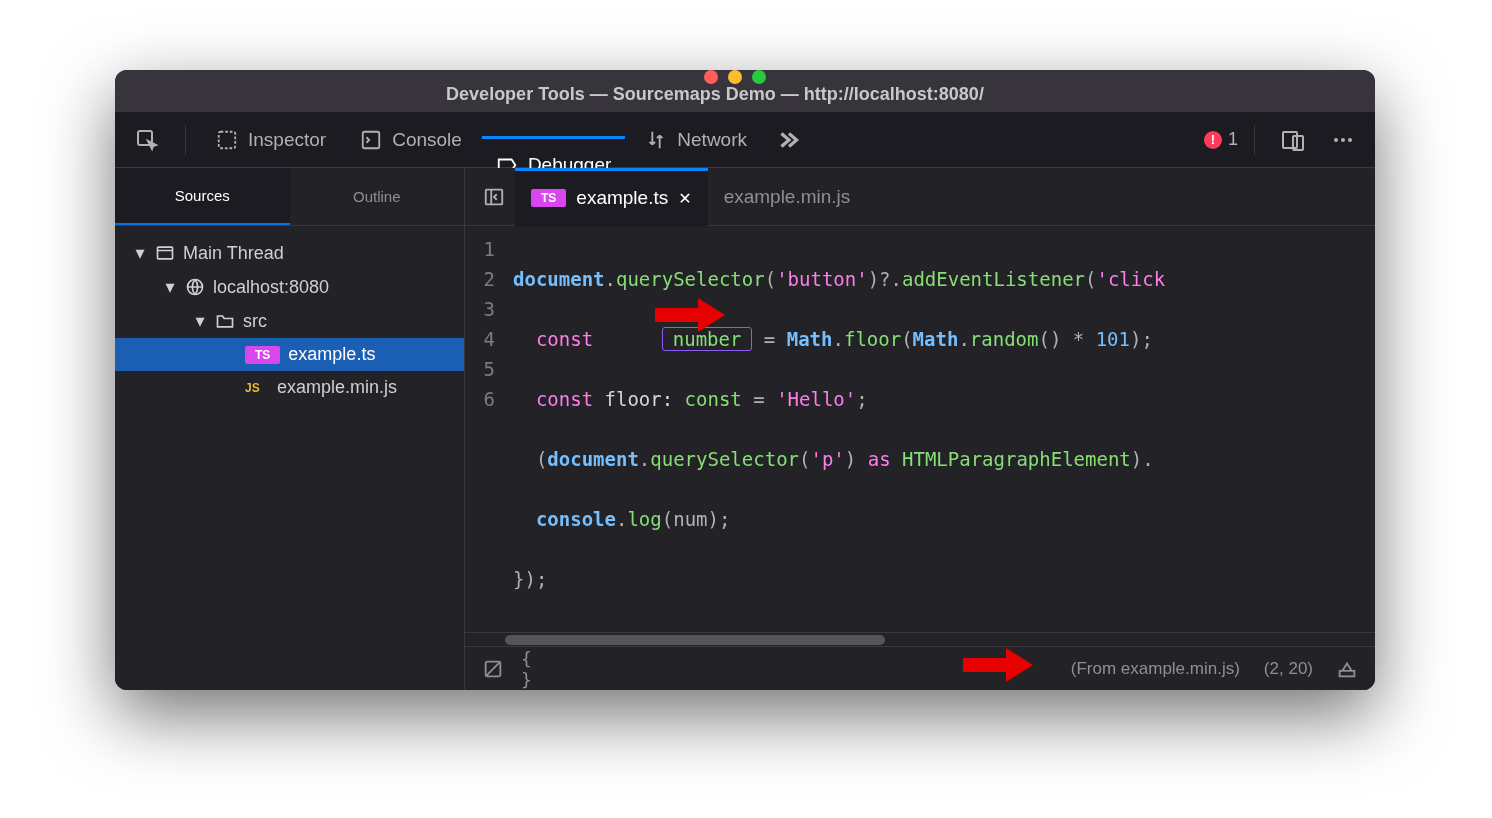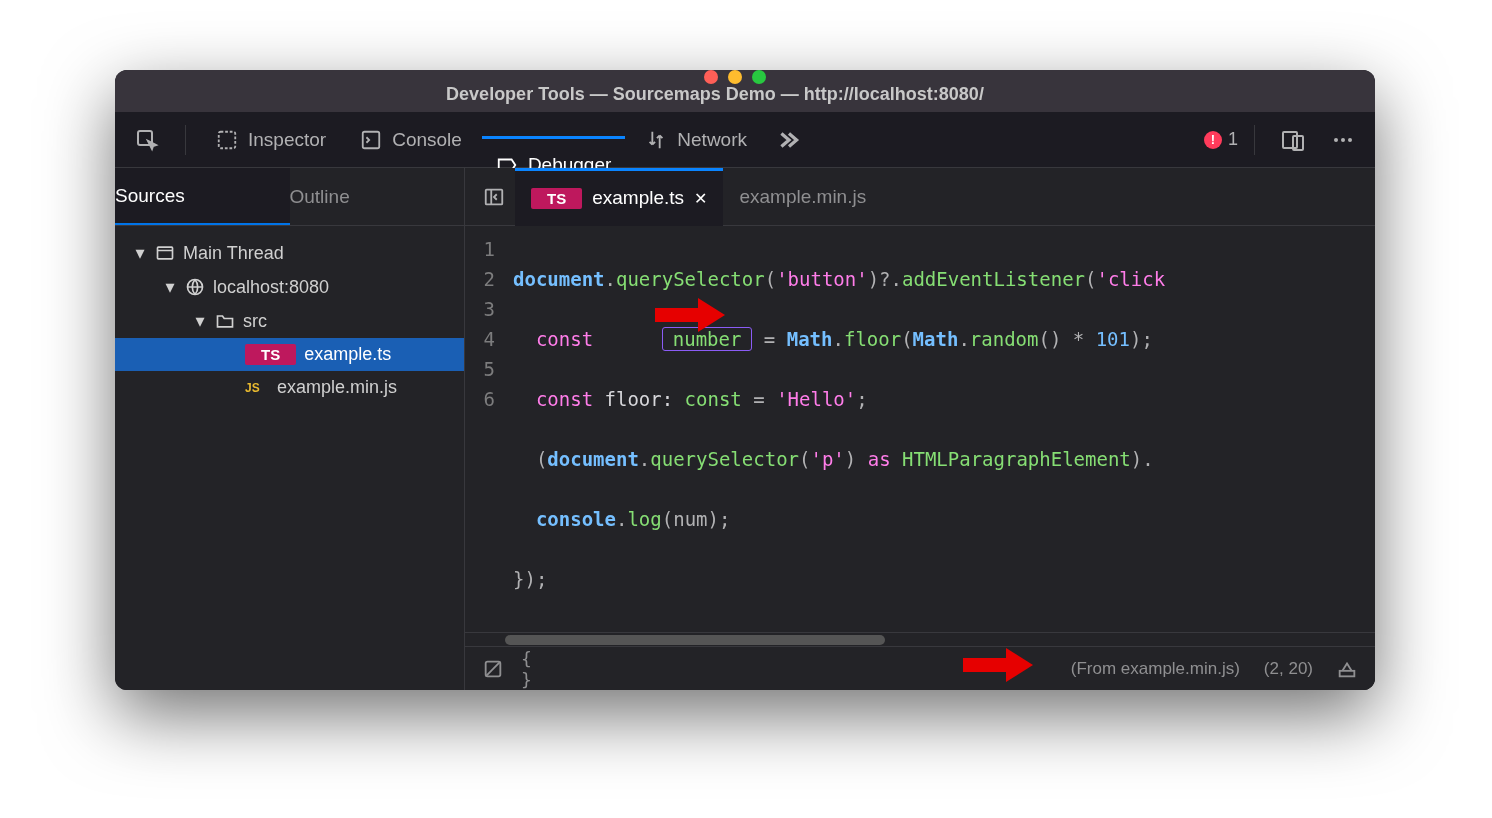--- a/index.html
+++ b/index.html
@@ -71,38 +71,38 @@
   width: 350px;
   background: #232327;
   border-right: 1px solid #38383d;
   display: flex; flex-direction: column;
 }
 .side-tabs {
   height: 58px; display: flex; align-items: stretch;
   border-bottom: 1px solid #38383d;
 }
 .side-tab {
-  flex: 1; display: flex; align-items: center; justify-content: flex-start;
-  font-size: 19px; color: #8f8f91; cursor: pointer;
+  flex: 1; display: flex; align-items: center; justify-content: center;
+  font-size: 15px; color: #8f8f91; cursor: pointer;
 }
 .side-tab.active { background: #1c1b22; color: #fff; border-bottom: 2px solid #0074e8; }
 .tree { padding: 10px 0; font-size: 18px; color: #d0d0d0; }
 .tree-row {
   display: flex; align-items: center; gap: 8px;
   padding: 6px 12px; cursor: pointer;
 }
 .tree-row.selected { background: #1a5fb4; color: #fff; }
 .indent1 { padding-left: 18px; }
 .indent2 { padding-left: 48px; }
 .indent3 { padding-left: 78px; }
 .indent4 { padding-left: 108px; }
 .tw { width: 14px; display: inline-flex; justify-content:center; }
 .ts-badge {
-  background: #be185d; color: #fff; font-size: 15px; font-weight: bold;
-  padding: 2px 16px; border-radius: 2px; min-width:24px; text-align:center;
+  background: #d946ef; color: #fff; font-size: 12px; font-weight: bold;
+  padding: 2px 10px; border-radius: 2px; min-width:24px; text-align:center;
 }
 .js-badge {
   color: #e8b92f; font-size: 12px; font-weight: bold; min-width:24px; text-align:left;
 }
 .editor {
   flex: 1; display: flex; flex-direction: column; background: #232327;
 }
 .editor-tabs {
   height: 58px; display: flex; align-items: center;
   border-bottom: 1px solid #38383d;

